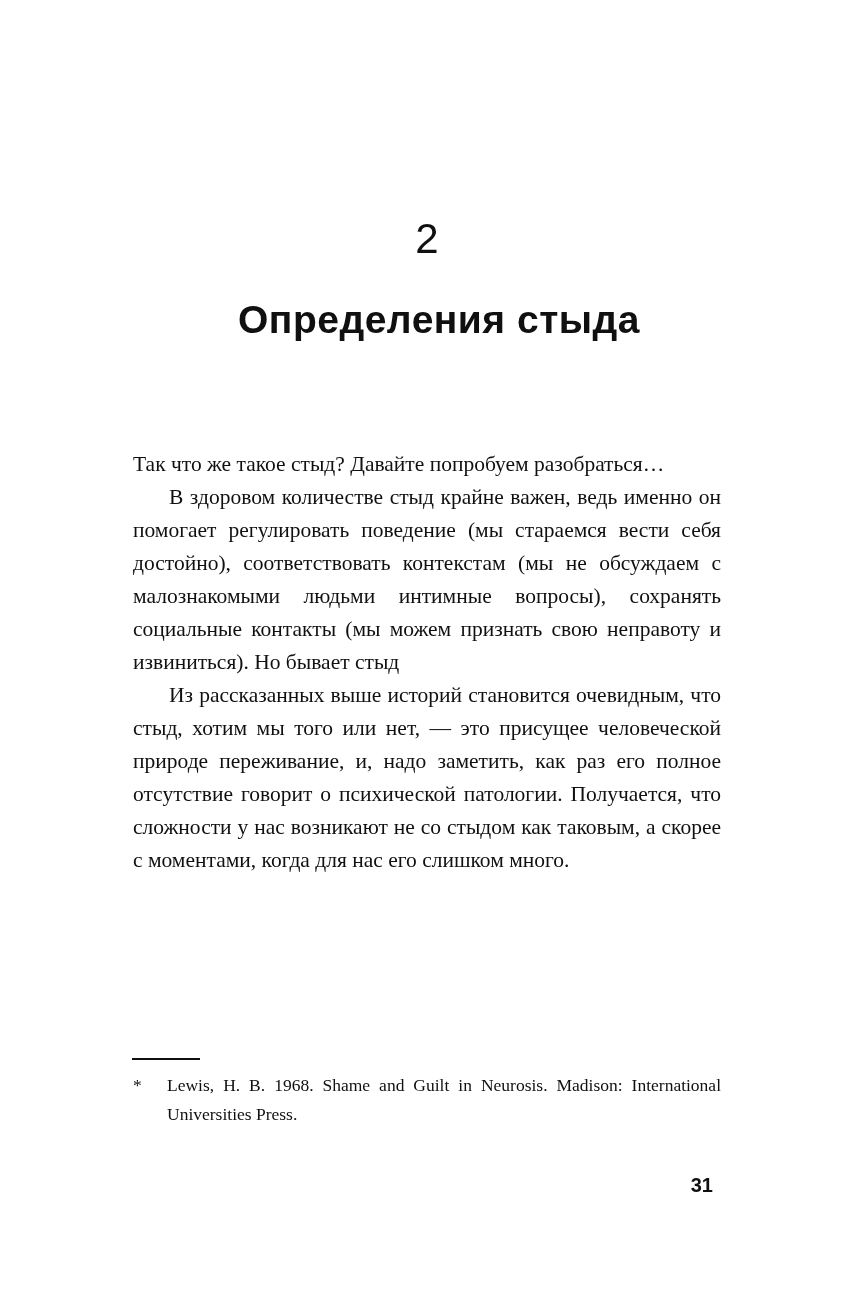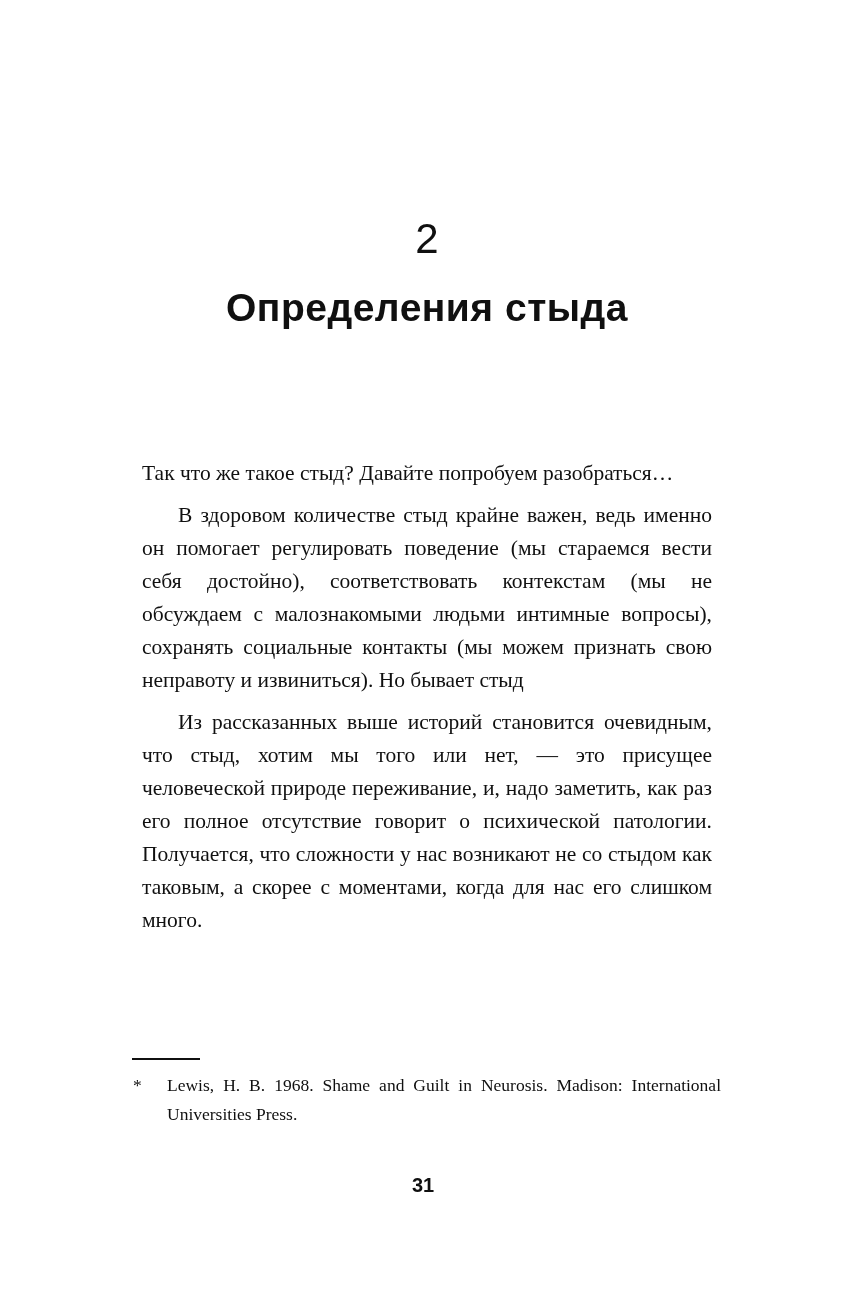--- a/index.html
+++ b/index.html
@@ -47,21 +47,21 @@
       width: 588px;
       font-family: "Liberation Serif", serif;
       font-size: 21.5px;
       line-height: 33px;
       text-align: justify;
       color: #101010;
       hyphens: auto;
       -webkit-hyphens: auto;
     }
     .body-text p {
-      margin: 9px;
+      margin: 0;
       padding: 0;
     }
     .body-text p + p {
       text-indent: 36px;
     }
     .footnote-rule {
       position: absolute;
       top: 1058px;
       left: 132px;
       width: 68px;
@@ -87,36 +87,36 @@
       flex: 1;
       text-align: justify;
       hyphens: auto;
       -webkit-hyphens: auto;
     }
     .page-number {
       position: absolute;
       top: 1173px;
       left: 133px;
       width: 580px;
-      text-align: center;
+      text-align: right;
       font-family: "Liberation Sans", sans-serif;
       font-weight: 700;
       font-size: 20px;
       line-height: 1.2;
       color: #101010;
     }
   </style>
 </head>
 <body>
 
 <div class="book-page">
 
   <div class="chapter-number">2</div>
 
-  <h1 class="chapter-title" style="margin:0; font-size:39px;">Определения стыда</h1>
+  <h1 class="chapter-title" style="margin:12px; font-size:39px;">Определения стыда</h1>
 
   <div class="body-text">
     <p>Так что же такое стыд? Давайте попробуем разобраться…</p>
     <p>В здоровом количестве стыд крайне важен, ведь именно он помогает регулировать поведение (мы стараемся вести себя достойно), соответствовать контекстам (мы не обсуждаем с малознакомыми людьми интимные вопросы), сохранять социальные контакты (мы можем признать свою неправоту и извиниться). Но бывает стыд</p>
     <p>Из рассказанных выше историй становится очевидным, что стыд, хотим мы того или нет, — это присущее человеческой природе переживание, и, надо заметить, как раз его полное отсутствие говорит о психической патологии. Получается, что сложности у нас возникают не со стыдом как таковым, а скорее с моментами, когда для нас его слишком много.</p>
   </div>
 
   <div class="footnote-rule"></div>
 
   <div class="footnote">

